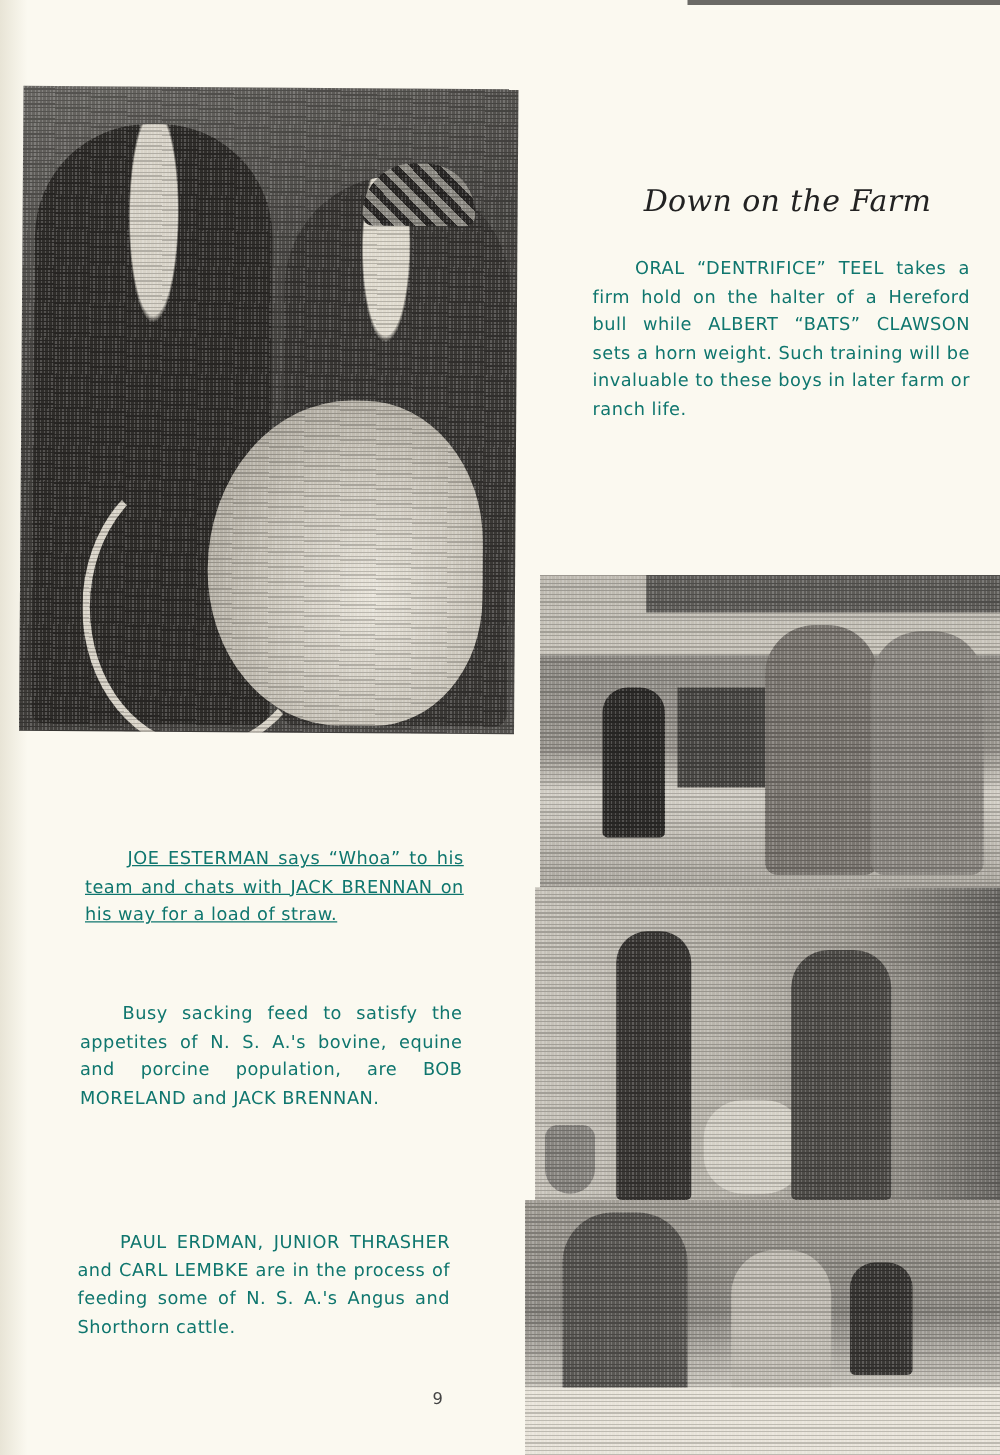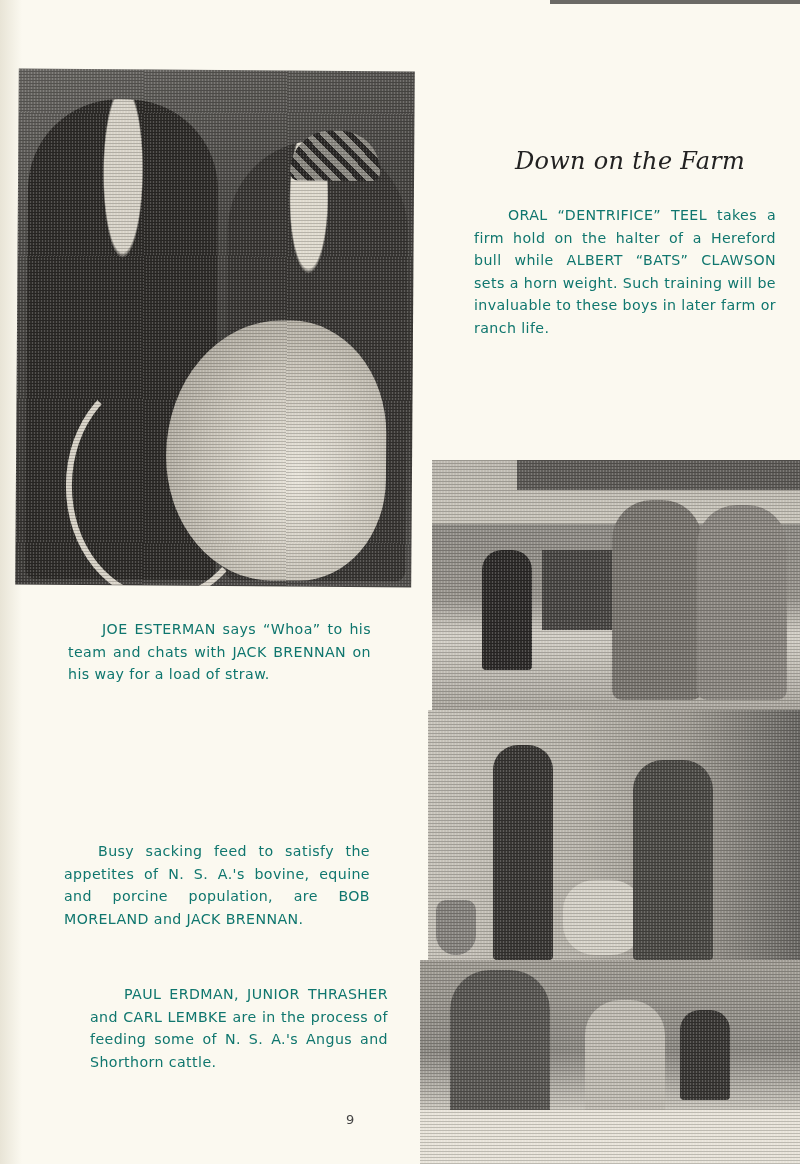--- a/index.html
+++ b/index.html
@@ -45,23 +45,23 @@
   #photo-cattle .p3{position:absolute;left:260px;top:50px;width:50px;height:90px;border-radius:20px 20px 4px 4px;background:#3a3835;}
   #photo-cattle .trough{position:absolute;left:0;top:150px;width:380px;height:54px;background:#e8e4da;}
   .grain{position:absolute;inset:0;opacity:.18;
        background:repeating-linear-gradient(0deg,#000 0 1px,transparent 1px 3px),repeating-linear-gradient(90deg,#fff 0 1px,transparent 1px 3px);}
   
   .title{position:absolute;left:500px;top:147px;width:260px;text-align:center;
        font-family:"DejaVu Serif","Liberation Serif",serif;font-style:italic;font-size:24px;color:#222;letter-spacing:0.3px;}
   .caption{position:absolute;font-size:14.2px;line-height:22.5px;text-align:justify;color:#0f766e;letter-spacing:0.4px;}
   .caption p{margin:0;text-indent:34px;}
   #cap-top{left:474px;top:204px;width:302px;}
-  #cap-horses{left:68px;top:618px;width:303px;}
-  #cap-feed{left:64px;top:800px;width:306px;margin-top:40px;}
-  #cap-cattle{left:62px;top:983px;width:298px;margin-left:28px;}
+  #cap-horses{left:68px;top:676px;width:303px;text-decoration:underline;}
+  #cap-feed{left:64px;top:800px;width:306px;}
+  #cap-cattle{left:62px;top:983px;width:298px;}
   .pagenum{position:absolute;left:346px;top:1112px;font-size:13px;color:#444;}
 </style>
 </head>
 <body>
 
 <div class="page-edge"></div>
 <div class="top-strip"></div>
 
 <div class="photo" id="photo-bull">
   <div class="boy1"></div>

